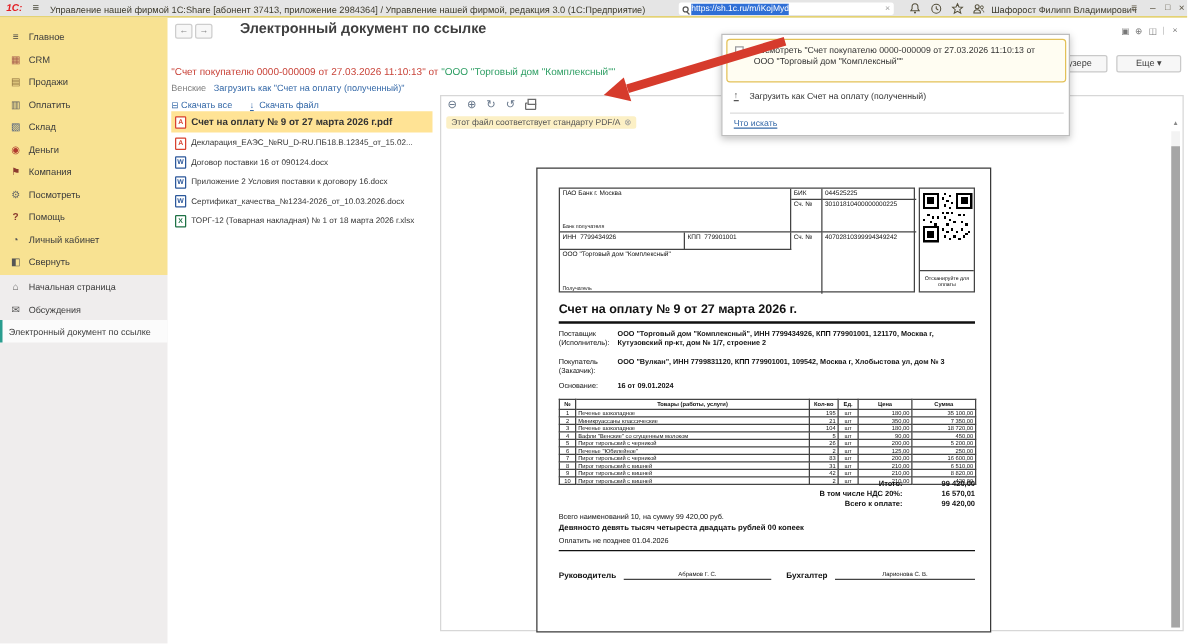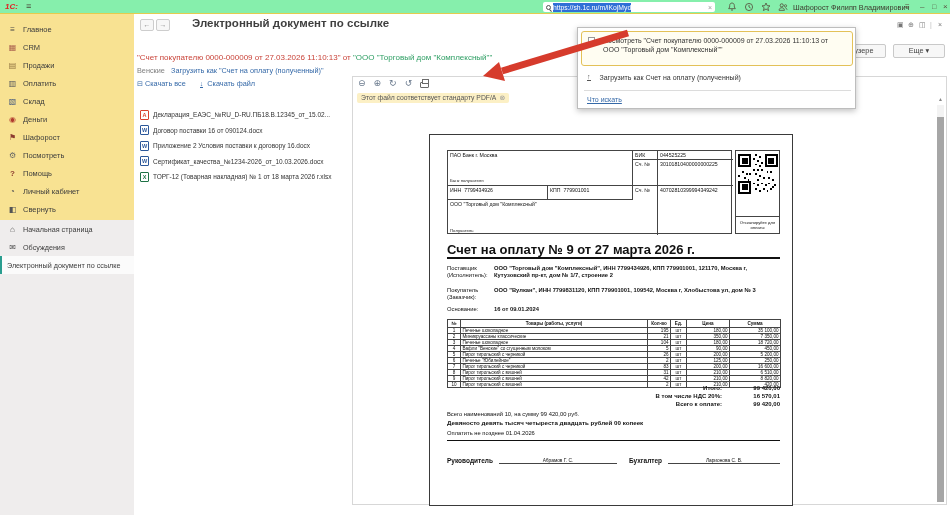--- a/index.html
+++ b/index.html
@@ -1,21 +1,21 @@
 <!DOCTYPE html>
 <html><head>
 <meta charset="utf-8">
 <style>
   html,body{margin:0;padding:0;background:#fff;}
   #app{position:relative;width:950px;height:515px;overflow:hidden;background:#fff;
        font-family:"Liberation Sans","DejaVu Sans",sans-serif;color:#333;}
   #app *{box-sizing:border-box;}
 
   
-  .topbar{position:absolute;left:0;top:0;width:950px;height:14px;background:#86efac;
+  .topbar{position:absolute;left:0;top:0;width:950px;height:14px;background:#e5e5e5;
           border-bottom:1px solid #e4cb4e;display:flex;align-items:center;}
   .logo{position:absolute;left:5px;top:2px;font-size:8px;font-weight:700;font-style:italic;color:#e31e24;}
   .tb-menu{position:absolute;left:26px;top:1px;font-size:9px;color:#4a4a3a;cursor:default;}
   .tb-title{position:absolute;left:40px;top:3px;font-size:7.4px;color:#3c3a2d;white-space:nowrap;}
   .search{position:absolute;left:543px;top:2px;width:172px;height:10px;background:#fff;border-radius:2px;
           display:flex;align-items:center;padding:0 3px;gap:2px;}
   .ico-mag{width:5px;height:5px;border:1px solid #555;border-radius:50%;position:relative;display:inline-block;flex:0 0 auto;}
   .ico-mag::after{content:"";position:absolute;right:-2px;bottom:-2px;width:3px;height:1px;background:#555;transform:rotate(45deg);}
   .search .sel{background:#2f6fd6;color:#fff;font-size:6.8px;line-height:9px;white-space:nowrap;}
   .search .sx{margin-left:auto;color:#999;font-size:7px;line-height:9px;}
@@ -70,21 +70,21 @@
   .vscroll .thumb{position:absolute;left:0;top:12px;bottom:0;width:7px;background:#a6a6a6;}
 
   
   .paper{position:absolute;left:76px;top:57px;width:364px;height:372px;border:1px solid #3a3a3a;background:#fff;color:#111;}
   .bank{position:absolute;left:17px;top:15px;width:285px;height:84px;border:1px solid #444;font-size:5.2px;}
   .bx1{position:absolute;padding:1px 2px;overflow:hidden;line-height:6px;}
   .brr{border-right:1px solid #444;} .bbb{border-bottom:1px solid #444;}
   .sub{position:absolute;left:2px;bottom:1px;font-size:4.3px;color:#222;}
   .qr{position:absolute;left:305px;top:15px;width:45px;height:84px;border:1px solid #444;text-align:center;}
   .qr .cap{position:absolute;left:0;right:0;bottom:0;height:17px;border-top:1px solid #444;font-size:4.2px;line-height:5px;padding-top:3px;}
-  .inv-title{position:absolute;left:17px;top:107px;font-size:13px;font-weight:700;}
+  .inv-title{position:absolute;left:17px;top:107px;font-size:10px;font-weight:700;}
   .rule1{position:absolute;left:17px;top:122px;width:333px;height:2px;background:#111;}
   .party{position:absolute;left:17px;width:333px;display:flex;font-size:5.8px;line-height:6.8px;}
   .party .pl{width:47px;flex:0 0 auto;}
   .party .pv{font-weight:700;}
   table.items{position:absolute;left:17px;top:184px;width:333px;border-collapse:collapse;font-size:4.6px;table-layout:fixed;}
   .items th{font-weight:700;border:0.5px solid #444;height:8px;padding:0;overflow:hidden;}
   .items td{border:0.5px solid #444;height:5.4px;padding:0 1.5px;overflow:hidden;white-space:nowrap;line-height:5px;}
   .r{text-align:right;} .c{text-align:center;}
   .trow{position:absolute;left:17px;width:333px;display:flex;justify-content:flex-end;font-weight:700;font-size:6px;}
   .trow .tv{width:58px;text-align:right;}
@@ -114,20 +114,21 @@
   .arrow-svg{position:absolute;left:460px;top:25px;z-index:40;pointer-events:none;}
 </style>
 </head>
 <body>
 
 <div id="app">
 
   <div class="topbar">
     <span class="logo">1С:</span>
     <span class="tb-menu">≡</span>
+    <span class="tb-title">Управление нашей фирмой 1С:Share [абонент 37413, приложение 2984364] / Управление нашей фирмой, редакция 3.0  (1С:Предприятие)</span>
     <div class="search">
       <span class="ico-mag"></span>
       <span class="sel">https://sh.1c.ru/m/iKojMyd</span>
       <span class="sx">×</span>
     </div>
     <svg class="tb-ico" style="left:727px" viewBox="0 0 12 12">
       <path d="M6 1.2C4.3 1.2 3.2 2.6 3.2 4.2V6L2 8h8L8.8 6V4.2C8.8 2.6 7.7 1.2 6 1.2z" fill="none" stroke="#55503c" stroke-width="1"></path>
       <circle cx="6" cy="9.6" r="1" fill="#55503c"></circle>
     </svg>
     <svg class="tb-ico" style="left:744px" viewBox="0 0 12 12">
@@ -170,21 +171,21 @@
     <div class="sbi">
         <span class="ic" style="color:#4a5d7e">▧</span>
         <span>Склад</span>
       </div>
     <div class="sbi">
         <span class="ic" style="color:#b03a2e">◉</span>
         <span>Деньги</span>
       </div>
     <div class="sbi">
         <span class="ic" style="color:#8c3b2f">⚑</span>
-        <span>Шафорост</span>
+        <span>Компания</span>
       </div>
     <div class="sbi">
         <span class="ic" style="color:#666">⚙</span>
         <span>Посмотреть</span>
       </div>
     <div class="sbi">
         <span class="ic" style="color:#8c3b2f;font-weight:700">?</span>
         <span>Помощь</span>
       </div>
     <div class="sbi">
@@ -219,20 +220,24 @@
   </div>
   <div class="doc-row">
     <span class="lbl">Венские</span>&nbsp;&nbsp;
     <span class="link">Загрузить как "Счет на оплату (полученный)"</span>
   </div>
   <div class="dl-row">
     <span><span class="dlico">⊟</span><span>Скачать все</span></span>
     <span><span class="dlico ul-arrow">↓</span> <span>Скачать файл</span></span>
   </div>
 
+  <div class="frow selrow" style="top:89px">
+      <span class="fico pdf"></span>
+      <span>Счет на оплату № 9 от 27 марта 2026 г.pdf</span>
+    </div>
   <div class="frow" style="top:107px">
       <span class="fico pdf"></span>
       <span>Декларация_ЕАЭС_№RU_D-RU.ПБ18.В.12345_от_15.02...</span>
     </div>
   <div class="frow" style="top:122.5px">
       <span class="fico word"></span>
       <span>Договор поставки 16 от 090124.docx</span>
     </div>
   <div class="frow" style="top:138px">
       <span class="fico word"></span>

